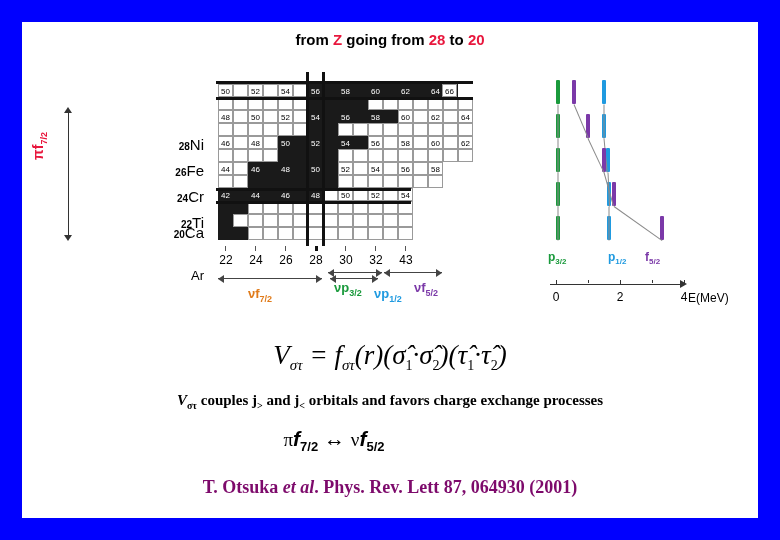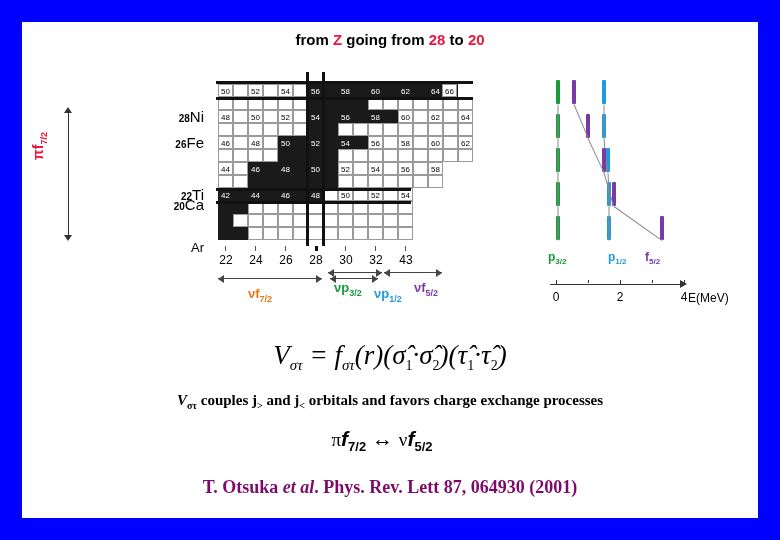--- a/index.html
+++ b/index.html
@@ -35,20 +35,21 @@
   }
   .cell.filled{background:#1a1a1a;color:#fff;border-color:#1a1a1a;}
   .cell.blank{color:transparent;}
 
   .thickline{position:absolute;background:#111;}
 
   
   .elem{
     position:absolute;font-size:15px;color:#000;white-space:nowrap;
     text-align:right;
+    margin-top:28px;
   }
   .elem .zz{font-size:10px;font-weight:bold;vertical-align:baseline;}
   
   #pif{
     position:absolute;left:8px;top:88px;
     transform:rotate(-90deg);transform-origin:left top;
     color:#e8173d;font-weight:bold;font-size:14px;white-space:nowrap;
   }
   #pif sub{font-size:9px;}
   #piarrow{position:absolute;left:46px;top:40px;width:1px;height:124px;background:#333;}
@@ -94,21 +95,21 @@
   #formula .sub{font-size:15px;font-style:italic;vertical-align:sub;}
   #formula .nsub{font-size:14px;font-style:normal;vertical-align:sub;}
   #caption{
     position:absolute;left:0;top:370px;width:736px;text-align:center;
     font-family:"Liberation Serif", serif;font-weight:bold;font-size:15px;color:#000;
   }
   #caption .it{font-style:italic;}
   #caption .sm{font-size:10px;vertical-align:sub;}
   #coupling{
     position:absolute;left:0;top:405px;width:624px;text-align:center;
-    font-size:21px;font-weight:bold;color:#000;padding-left:48px;
+    font-size:21px;font-weight:bold;color:#000;
   }
   #coupling .gr{font-family:"Liberation Serif", serif;font-weight:normal;font-size:19px;}
   #coupling .it{font-style:italic;}
   #coupling sub{font-size:13px;}
   #cite{
     position:absolute;left:0;top:455px;width:736px;text-align:center;
     font-family:"Liberation Serif", serif;font-weight:bold;font-size:18px;
     color:#7d0a6b;
   }
   #cite .it{font-style:italic;}
@@ -131,20 +132,23 @@
     </div>
     <div id="piarrow"></div>
     <div class="ar-up"></div>
     <div class="ar-dn"></div>
 
     <div class="elem" style="left:72px;top:36px;width:110px;">
       <span class="zz">28</span><span>Ni</span>
     </div>
     <div class="elem" style="left:72px;top:62px;width:110px;">
       <span class="zz">26</span><span>Fe</span>
+    </div>
+    <div class="elem" style="left:72px;top:88px;width:110px;">
+      <span class="zz">24</span><span>Cr</span>
     </div>
     <div class="elem" style="left:72px;top:114px;width:110px;">
       <span class="zz">22</span><span>Ti</span>
     </div>
     <div class="elem" style="left:72px;top:124px;width:110px;">
       <span class="zz">20</span><span>Ca</span>
     </div>
     <div class="elem" style="left:72px;top:168px;width:110px;font-size:13px;">
       <span class="zz"></span><span>Ar</span>
     </div>

